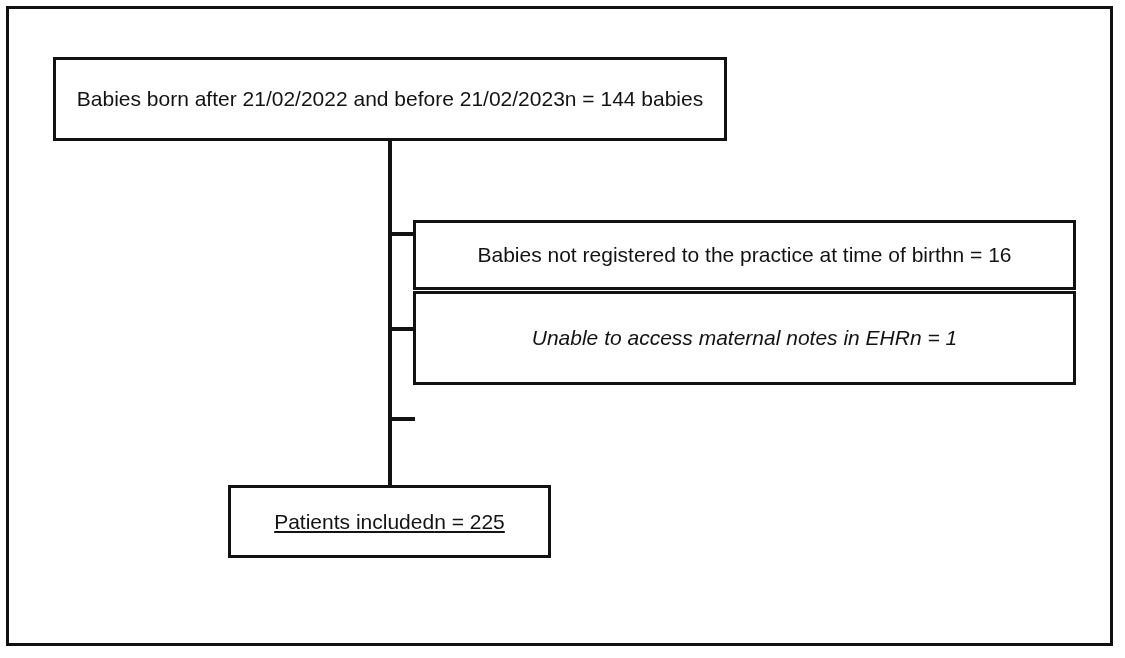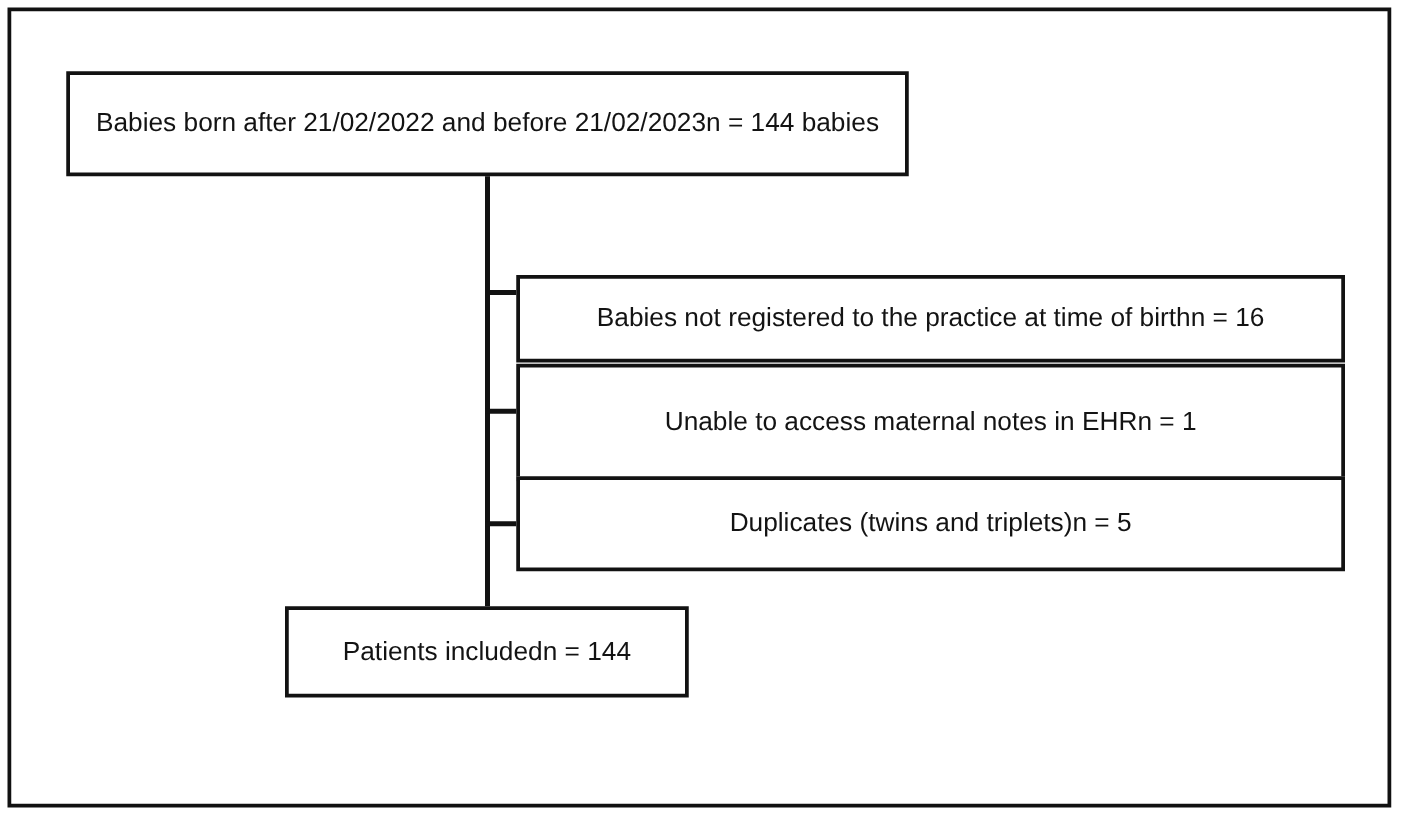--- a/index.html
+++ b/index.html
@@ -59,32 +59,34 @@
     top: 190px;
     width: 663px;
     height: 70px;
     margin-top: 21px;
   }
   #node-exclusion-1 {
     left: 404px;
     top: 282px;
     width: 663px;
     height: 94px;
+    font-style: italic;
   }
   #node-exclusion-2 {
     left: 404px;
     top: 372px;
     width: 663px;
     height: 76px;
   }
   #node-included {
     left: 219px;
     top: 476px;
     width: 323px;
     height: 73px;
+    text-decoration: underline;
   }
   .trunk {
     position: absolute;
     background: #121212;
     width: 4px;
     left: 379px;
     top: 131px;
     height: 346px;
   }
   .branch {
@@ -117,24 +119,20 @@
     <div class="node" id="node-exclusion-0">
       <span class="line1">Babies not registered to the practice at time of birth</span>
       <span class="line2">n = 16</span>
     </div>
 
     <div class="node" id="node-exclusion-1">
       <span class="line1">Unable to access maternal notes in EHR</span>
       <span class="line2">n = 1</span>
     </div>
 
-    <div class="node" id="node-exclusion-2">
-      <span class="line1">Duplicates (twins and triplets)</span>
-      <span class="line2">n = 5</span>
-    </div>
 
     <div class="node" id="node-included">
       <span class="line1">Patients included</span>
-      <span class="line2">n = 144</span>
+      <span class="line2">n = 225</span>
     </div>
 
   </div>
 </div>
 
 </body></html>

